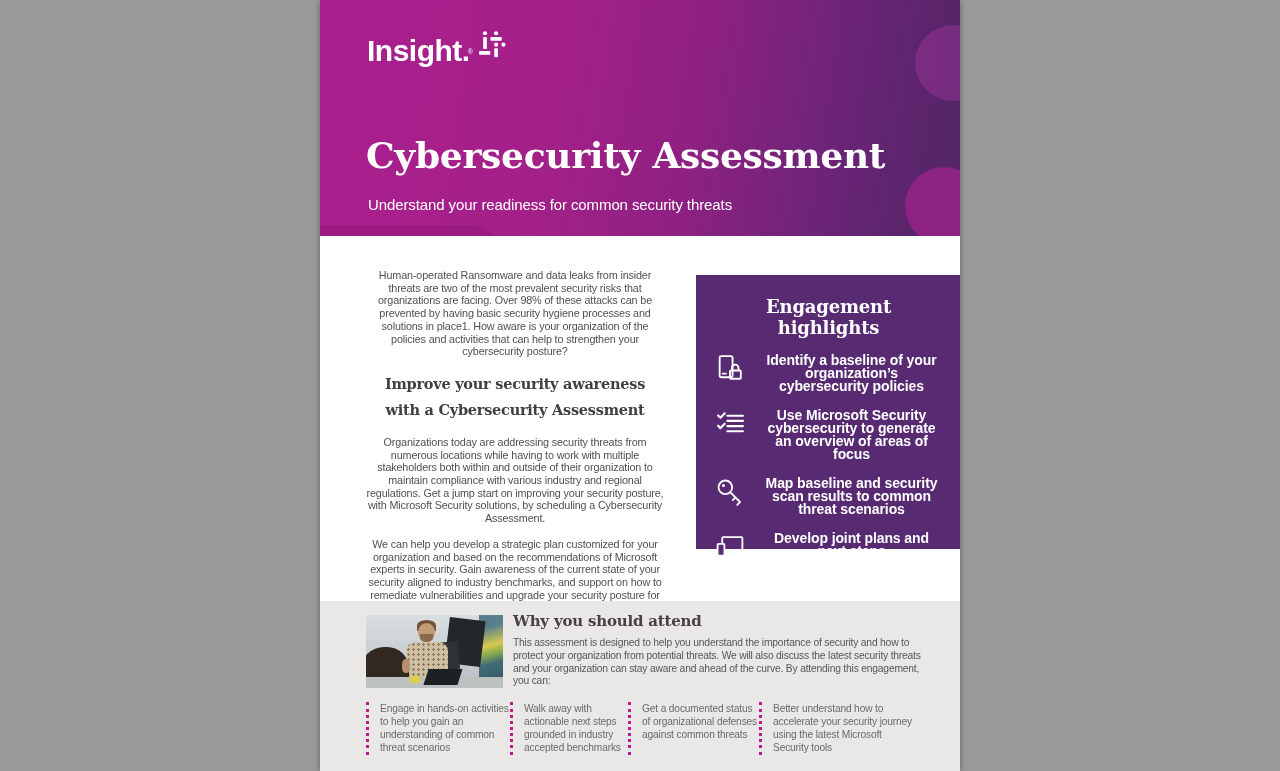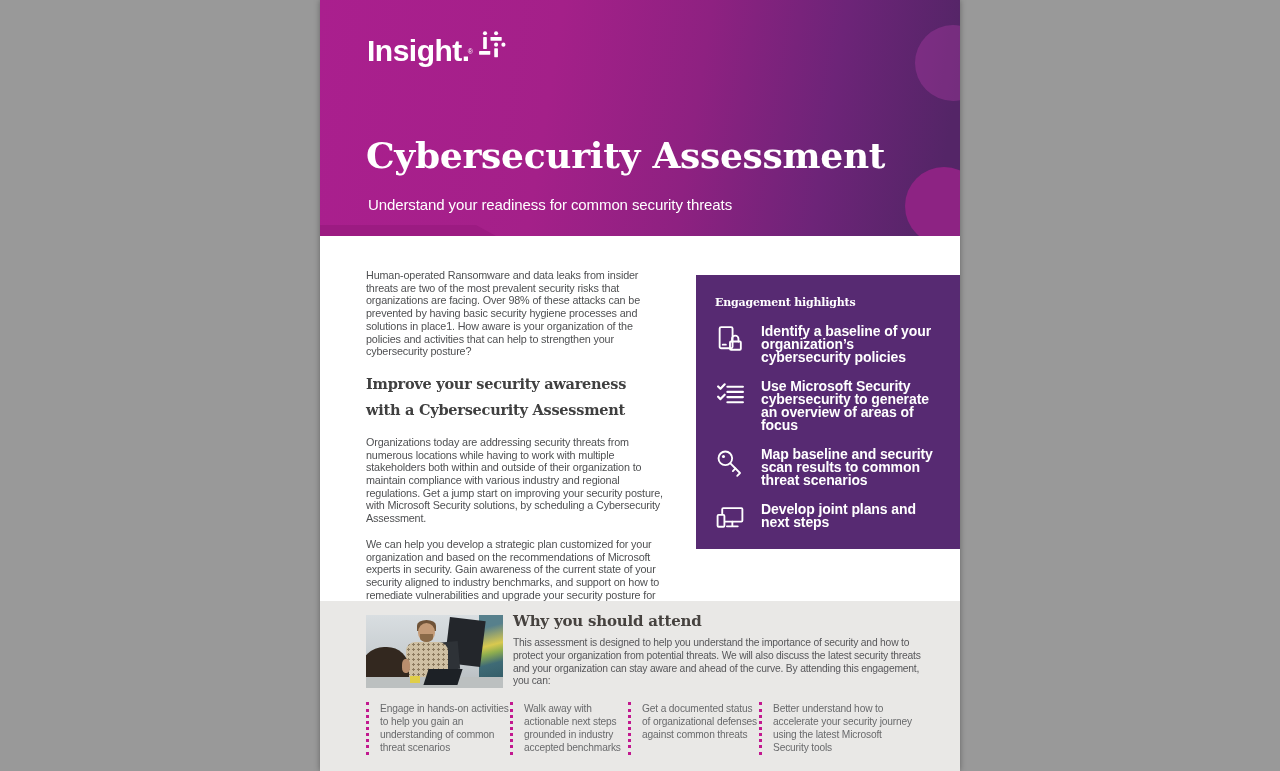--- a/index.html
+++ b/index.html
@@ -34,35 +34,35 @@
   .hero-title{
     position:absolute;left:46px;top:134px;margin:0;color:#fff;
     font-family:"DejaVu Serif",serif;font-weight:700;font-size:36px;letter-spacing:-.3px;
   }
   .hero-subtitle{
     position:absolute;left:48px;top:196px;margin:0;color:#fff;
     font-size:15px;font-weight:400;letter-spacing:-.1px;
   }
 
   
-  .white-section{position:absolute;top:236px;left:0;width:640px;height:265px;background:#fff;}
+  .white-section{position:absolute;top:236px;left:0;width:640px;height:265px;background:#fff;text-align:center;}
   .copy-col{position:absolute;left:46px;top:33px;width:298px;color:#4f5052;}
   .copy-col p{margin:0 0 13px;font-size:10.8px;line-height:12.7px;letter-spacing:-.15px;}
   .copy-col h2{
     margin:11px 0 13px;font-family:"DejaVu Serif",serif;font-weight:700;
     font-size:14.5px;line-height:26px;letter-spacing:-.25px;color:#404040;
   }
 
   .highlights{
     position:absolute;right:0;top:39px;width:264px;height:274px;box-sizing:border-box;
     background:#572a72;color:#fff;padding:21px 18px 0 19px;
   }
   .highlights h3{
     margin:0 0 16px;font-family:"DejaVu Serif",serif;font-weight:700;
-    font-size:11px;letter-spacing:-.2px;
+    font-size:18px;letter-spacing:-.2px;
   }
   .hl-row{display:flex;align-items:flex-start;margin-bottom:16px;}
   .hl-icon{width:34px;flex:0 0 34px;margin-right:12px;}
   .hl-icon svg{width:31px;height:31px;display:block;}
   .hl-icon .stroked{fill:none;stroke:#fff;stroke-width:1.8;stroke-linecap:round;stroke-linejoin:round;}
   .hl-text{font-size:14px;font-weight:700;line-height:13px;letter-spacing:-.1px;}
 
   
   .gray-section{position:absolute;top:601px;left:0;width:640px;height:170px;background:#e9e8e6;}
 

